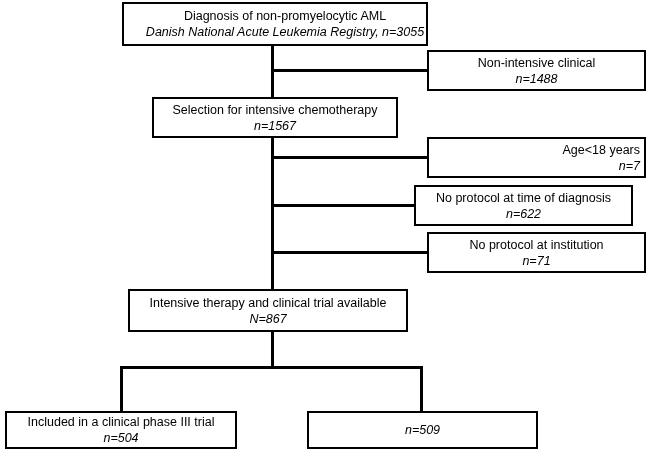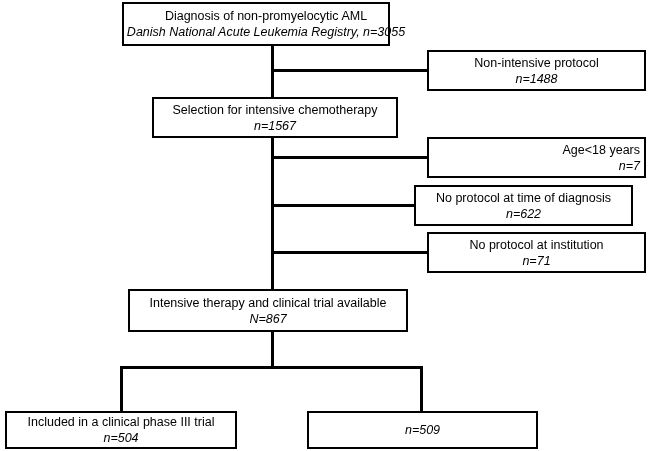--- a/index.html
+++ b/index.html
@@ -64,27 +64,27 @@
   <div class="conn hline" style="left:271px; top:251px; width:157px;"></div>
 
   <div class="conn vline" style="left:271px; top:331px; height:38px;"></div>
 
   <div class="conn hline" style="left:120px; top:366px; width:303px;"></div>
 
   <div class="conn vline" style="left:120px; top:366px; height:45px;"></div>
 
   <div class="conn vline" style="left:420px; top:366px; height:45px;"></div>
 
-  <div class="node" style="left:122px; top:2px; width:268px; height:44px;padding-left:24px;">
+  <div class="node" style="left:122px; top:2px; width:306px; height:44px;padding-left:24px;">
     <span class="line1">Diagnosis of non-promyelocytic AML</span>
     <span class="line2">Danish National Acute Leukemia Registry, n=3055</span>
   </div>
 
   <div class="node" style="left:427px; top:50px; width:219px; height:41px;">
-    <span class="line1">Non-intensive protocol</span>
+    <span class="line1">Non-intensive clinical</span>
     <span class="line2">n=1488</span>
   </div>
 
   <div class="node" style="left:152px; top:97px; width:246px; height:41px;">
     <span class="line1">Selection for intensive chemotherapy</span>
     <span class="line2">n=1567</span>
   </div>
 
   <div class="node" style="left:427px; top:137px; width:219px; height:41px;align-items:flex-end;">
     <span class="line1">Age&lt;18 years</span>

